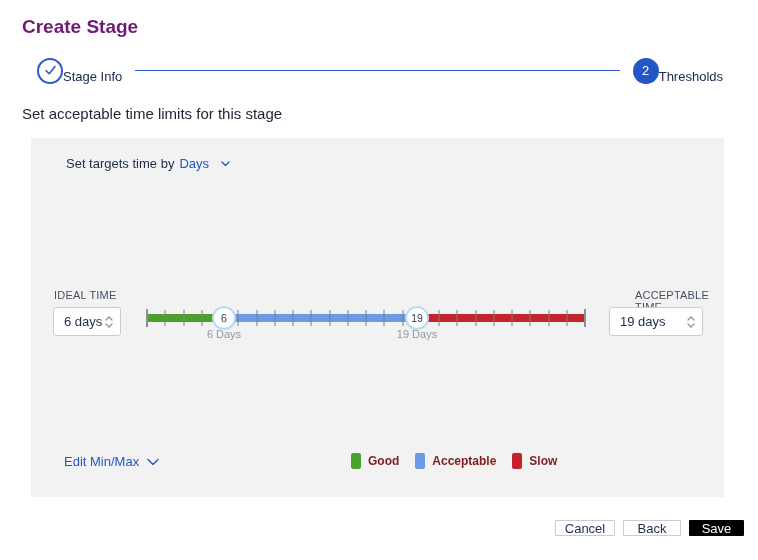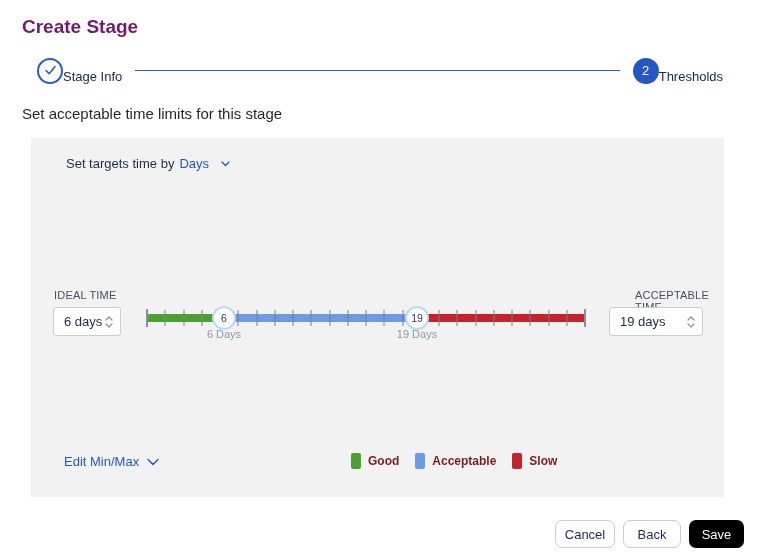--- a/index.html
+++ b/index.html
@@ -58,21 +58,21 @@
                font-size:13px;color:#2456c8;cursor:pointer;}
 
   
   .legend{position:absolute;left:320px;top:315px;display:flex;align-items:center;gap:16px;}
   .legend-item{display:flex;align-items:center;gap:7px;}
   .swatch{width:10px;height:16px;border-radius:2px;}
   .legend-label{font-size:12px;font-weight:600;color:#7f1d1d;}
 
   
   .footer{position:absolute;right:14px;top:520px;display:flex;gap:8px;}
-  .btn{height:28px;border-radius:7px;font-family:"Liberation Sans",sans-serif;font-size:13px;
+  .btn{height:16px;border-radius:1px;font-family:"Liberation Sans",sans-serif;font-size:13px;
        display:flex;align-items:center;justify-content:center;box-sizing:border-box;cursor:pointer;border:none;}
   .btn.ghost{background:#fff;border:1px solid #c8ccd3;color:#1d2b4f;}
   .btn-cancel{width:60px;}
   .btn-back{width:58px;}
   .btn-save{width:55px;color:#fff;font-weight:500;}
 </style>
 </head>
 <body>
 
 <div class="page">

